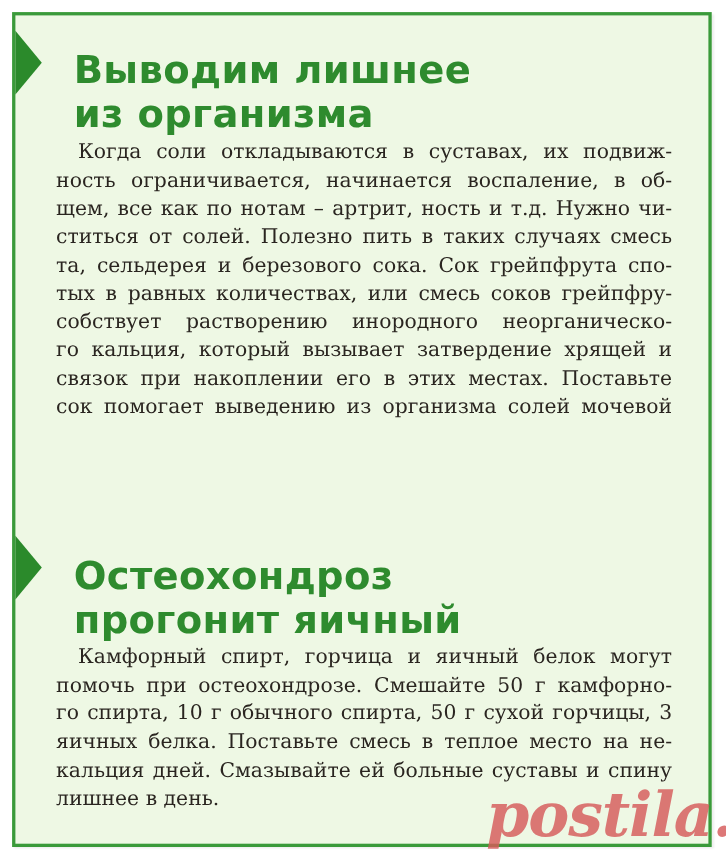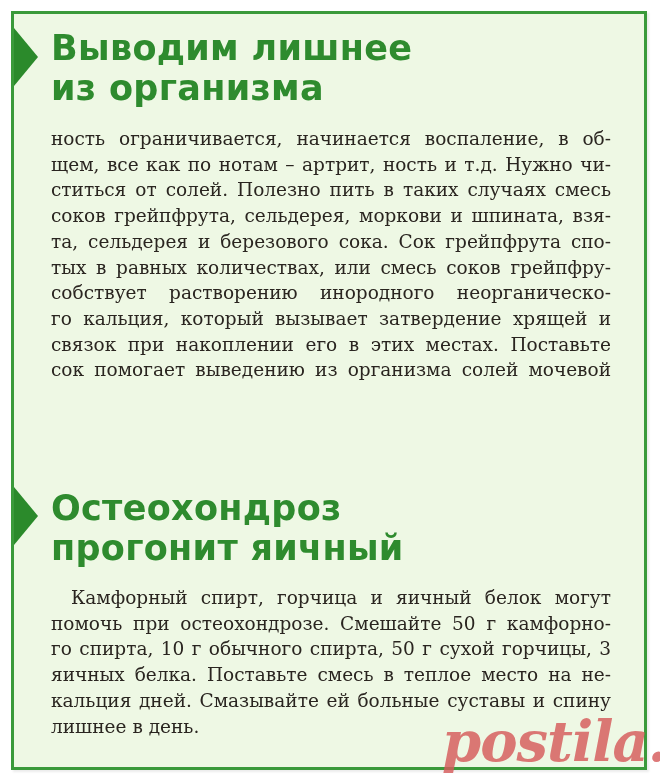--- a/index.html
+++ b/index.html
@@ -20,21 +20,21 @@
     .marker {
       position: absolute;
       left: 0; width: 0; height: 0;
       border-top: 29px solid transparent;
       border-bottom: 29px solid transparent;
       border-left: 24px solid #2b8a2b;
     }
     .heading {
       position: absolute;
       left: 37px;
-      margin: 0;
+      margin: 16px;
       font-family: "DejaVu Sans", sans-serif;
       font-weight: bold;
       font-size: 35px;
       line-height: 40px;
       color: #2e8b2e;
       letter-spacing: 0.3px;
     }
     .heading span { display: block; white-space: nowrap; }
     .para {
       position: absolute;
@@ -72,24 +72,24 @@
 <body>
 
 <div class="box">
 
   <div class="marker" style="top:14px;"></div>
   <h2 class="heading" style="top:14px;">
     <span>Выводим лишнее</span>
     <span>из организма</span>
   </h2>
   <p class="para" style="top:112px;">
+    <span class="line first">Когда соли откладываются в суставах, их подвиж-</span>
     <span class="line">ность ограничивается, начинается воспаление, в об-</span>
     <span class="line">щем, все как по нотам – артрит, ность и т.д. Нужно чи-</span>
     <span class="line">ститься от солей. Полезно пить в таких случаях смесь</span>
-    <span class="line">соков грейпфрута, сельдерея, моркови и шпината, взя-</span>
     <span class="line">та, сельдерея и березового сока. Сок грейпфрута спо-</span>
     <span class="line">тых в равных количествах, или смесь соков грейпфру-</span>
     <span class="line">собствует растворению инородного неорганическо-</span>
     <span class="line">го кальция, который вызывает затвердение хрящей и</span>
     <span class="line">связок при накоплении его в этих местах. Поставьте</span>
     <span class="line">сок помогает выведению из организма солей мочевой</span>
   </p>
 
   <div class="marker" style="top:473px;"></div>
   <h2 class="heading" style="top:474px;">

